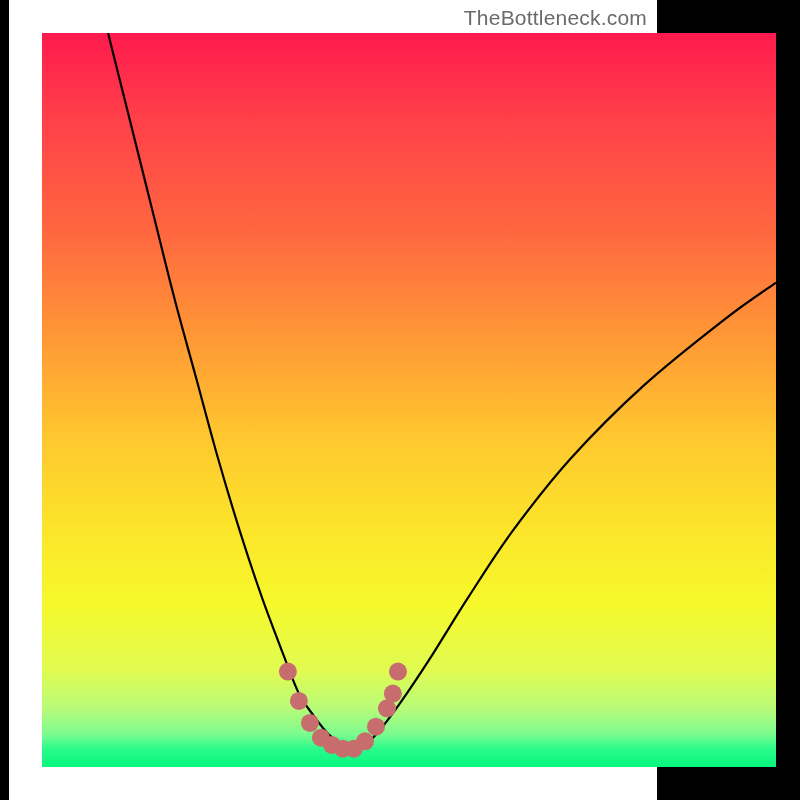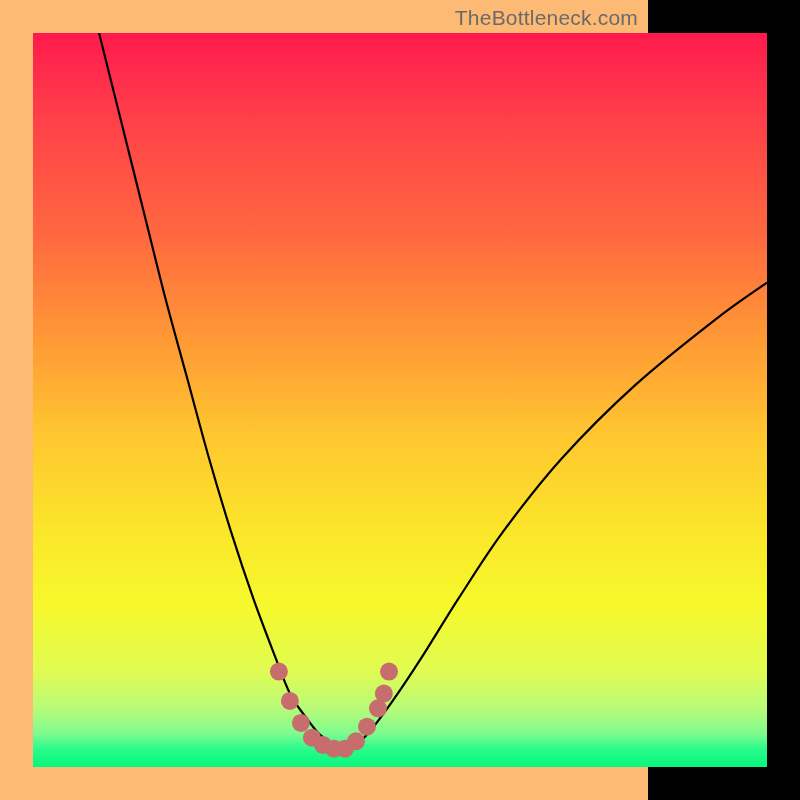--- a/index.html
+++ b/index.html
@@ -5,25 +5,25 @@
   html, body {
     margin: 0;
     padding: 0;
     width: 800px;
     height: 800px;
     background: #000;
     overflow: hidden;
   }
   .frame {
     position: absolute;
-    left: 0;
+    left: 9px;
     top: 0;
     width: 648px;
     height: 800px;
-    background: #fdba74;
+    background: #ffffff;
   }
   .plot {
     position: absolute;
     left: 33px;
     top: 33px;
     width: 734px;
     height: 734px;
     
     background: linear-gradient(
       to bottom,

